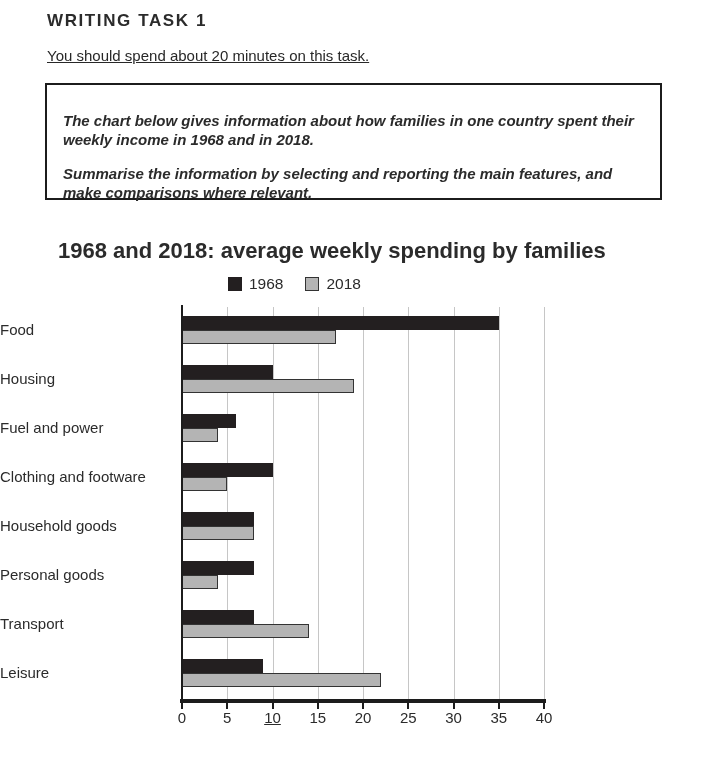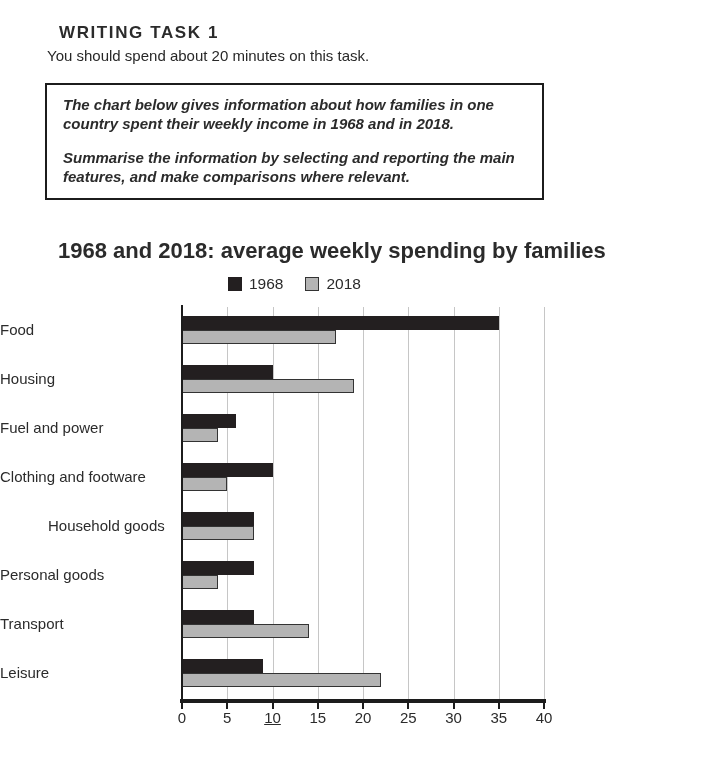--- a/index.html
+++ b/index.html
@@ -6,30 +6,30 @@
   .page {
     position: relative;
     width: 706px;
     height: 772px;
     background: #ffffff;
     font-family: "Liberation Sans", "DejaVu Sans", sans-serif;
     color: #282828;
     overflow: hidden;
   }
   .heading {
-    position: absolute; left: 47px; top: 11px; margin: 12px;
+    position: absolute; left: 47px; top: 11px; margin: 0;
     font-size: 17px; font-weight: bold; letter-spacing: 1.6px; color: #2b2b2b;
   }
   .intro {
-    position: absolute; left: 47px; top: 47px; margin: 0; font-size: 15px;
+    position: absolute; left: 47px; top: 47px; margin: 0; font-size: 15px; text-decoration: underline;
   }
   .prompt-box {
-    position: absolute; left: 45px; top: 83px; width: 499px; height: 117px;
+    position: absolute; left: 45px; top: 83px; width: 617px; height: 117px;
     box-sizing: border-box; border: 2px solid #1c1c1c;
-    padding: 10px 22px 0 16px; background: #ffffff;
+    padding: 26px 22px 0 16px; background: #ffffff;
   }
   .prompt-box p {
     margin: 0 0 15px 0; font-size: 15px; font-weight: bold; font-style: italic;
     line-height: 19px; color: #2b2b2b;
   }
   .note {
     position: absolute; left: 47px; top: 215px; margin: 0; font-size: 15px;
   }
   .chart-title {
     position: absolute; left: 58px; top: 238px;
@@ -139,19 +139,19 @@
       <div class="xtick" style="left: 497.75px; background: rgb(28, 28, 28);"></div>
       <div class="xtick-label" style="left: 481.75px;">35</div>
       <div class="xtick" style="left: 543px; background: rgb(28, 28, 28);"></div>
       <div class="xtick-label" style="left: 527px;">40</div>
     </div>
   <div id="cat-labels">
       <div class="cat-label" style="top: 321px;">Food</div>
       <div class="cat-label" style="top: 370px;">Housing</div>
       <div class="cat-label" style="top: 419px;">Fuel and power</div>
       <div class="cat-label" style="top: 468px;">Clothing and footware</div>
-      <div class="cat-label" style="top: 517px; padding-left: 48px;">Household goods</div>
+      <div class="cat-label" style="top: 517px;">Household goods</div>
       <div class="cat-label" style="top: 566px;">Personal goods</div>
       <div class="cat-label" style="top: 615px;">Transport</div>
       <div class="cat-label" style="top: 664px;">Leisure</div>
     </div>
 
 </div>
 
 </body></html>

